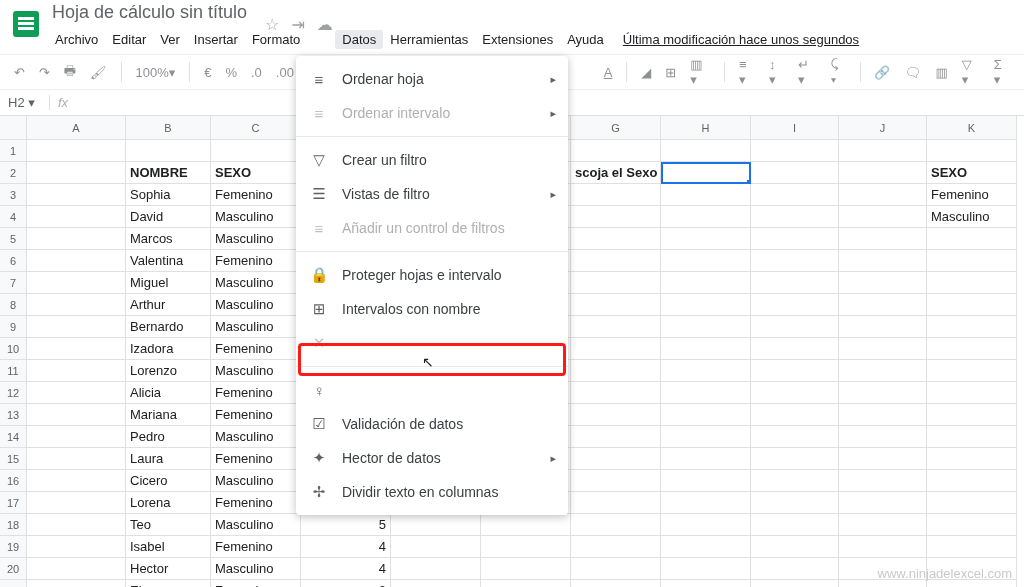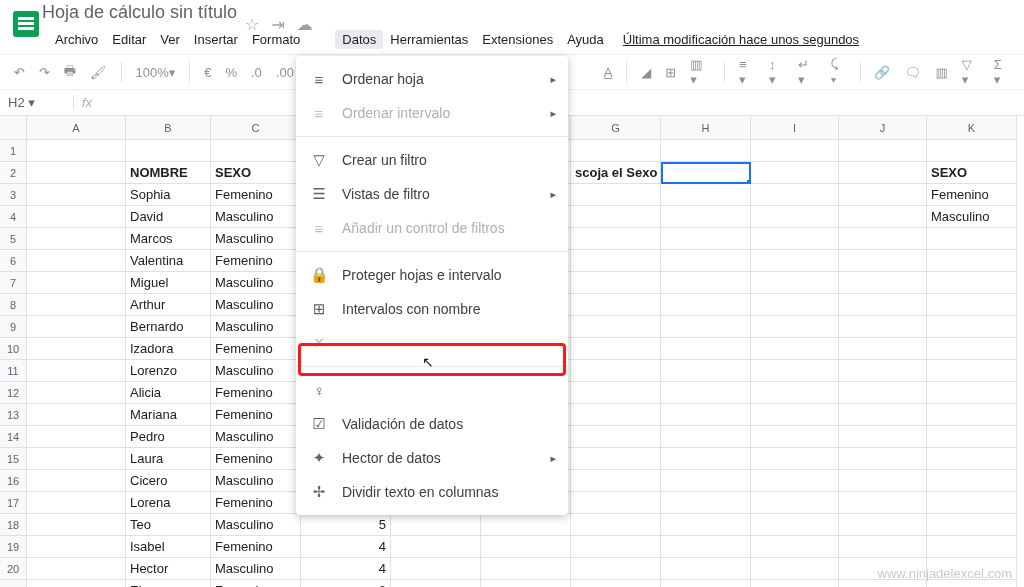--- a/index.html
+++ b/index.html
@@ -1,36 +1,36 @@
 <!DOCTYPE html>
 <html><head>
   <meta charset="utf-8">
   <style>
     * { box-sizing: border-box; margin: 0; padding: 0; }
     body { font-family: "Google Sans", Arial, sans-serif; font-size: 13px; color: #202124; background: #fff; width: 1024px; }
     
-    .titlebar { height: 48px; display: flex; align-items: center; padding: 6px 10px; }
+    .titlebar { height: 48px; display: flex; align-items: center; padding: 6px 10px; gap: 10px; }
     .logo { width: 32px; height: 32px; display: flex; align-items: center; justify-content: center; }
     .logo-inner { width: 26px; height: 26px; background: #0f9d58; border-radius: 3px; position: relative; }
     .logo-inner::after { content:""; position:absolute; left:5px; right:5px; top:6px; height:3px; background:#fff; box-shadow: 0 5px 0 #fff, 0 10px 0 #fff; }
     .doc-title { font-size: 18px; color: #5f6368; }
     .title-icons { display:flex; gap:12px; margin-left:8px; opacity:0.6; }
     .icon-gl { font-size:16px; color:#5f6368; }
     
     .menubar { display:flex; align-items:center; gap: 0; padding: 0 48px 4px 48px; height: 22px; font-size:14px; color:#5f6368; }
     .menu-item { padding: 2px 7px; cursor:pointer; border-radius:3px; }
     .menu-item.active { background:#e8eaed; color:#202124;margin-left:28px; }
     .last-mod { margin-left:12px; text-decoration: underline; font-size:13px; }
     
     .toolbar { height:36px; border-top:1px solid #eee; border-bottom:1px solid #eee; display:flex; align-items:center; padding:0 10px; gap:6px; color:#5f6368; font-size:13px; }
     .tb-icon { padding:3px 4px; cursor:pointer; opacity:0.7; display:inline-flex; align-items:center; }
     .tb-sep { width:1px; height:20px; background:#e0e0e0; margin:0 4px; }
     
     .fx-row { height:26px; border-bottom:1px solid #e0e0e0; display:flex; align-items:center; }
-    .namebox { width:74px; border-right:1px solid #e0e0e0; padding:0 8px; font-size:13px; color:#5f6368; }
+    .namebox { width:50px; border-right:1px solid #e0e0e0; padding:0 8px; font-size:13px; color:#5f6368; }
     .fx-label { width:26px; text-align:center; color:#b0b0b0; font-style:italic; }
     .fx-input { flex:1; border:none; font-size:13px; padding:2px 6px; color:#5f6368; }
     
     .grid { display:flex; }
     .rowhdrs { display:flex; flex-direction:column; }
     .rowhdr { width:27px; height:22px; background:#f8f9fa; border-right:1px solid #e0e0e0; border-bottom:1px solid #e0e0e0; display:flex; align-items:center; justify-content:center; font-size:11px; color:#5f6368; }
     .rowhdr.corner { height:24px; }
     .cols { display:flex; flex:1 0 auto; }
     .colgroup { display:flex; flex-direction:column; }
     .colhdr { height:24px; background:#f8f9fa; border-right:1px solid #e0e0e0; border-bottom:1px solid #e0e0e0; display:flex; align-items:center; justify-content:center; font-size:11px; color:#5f6368; }

